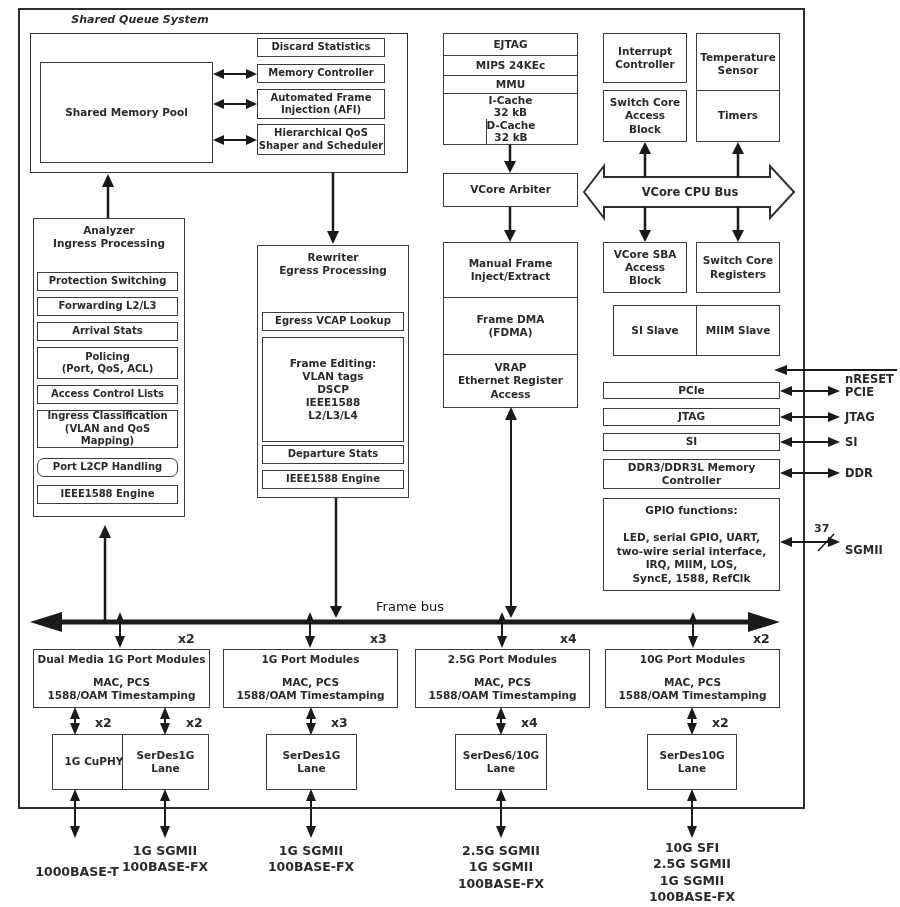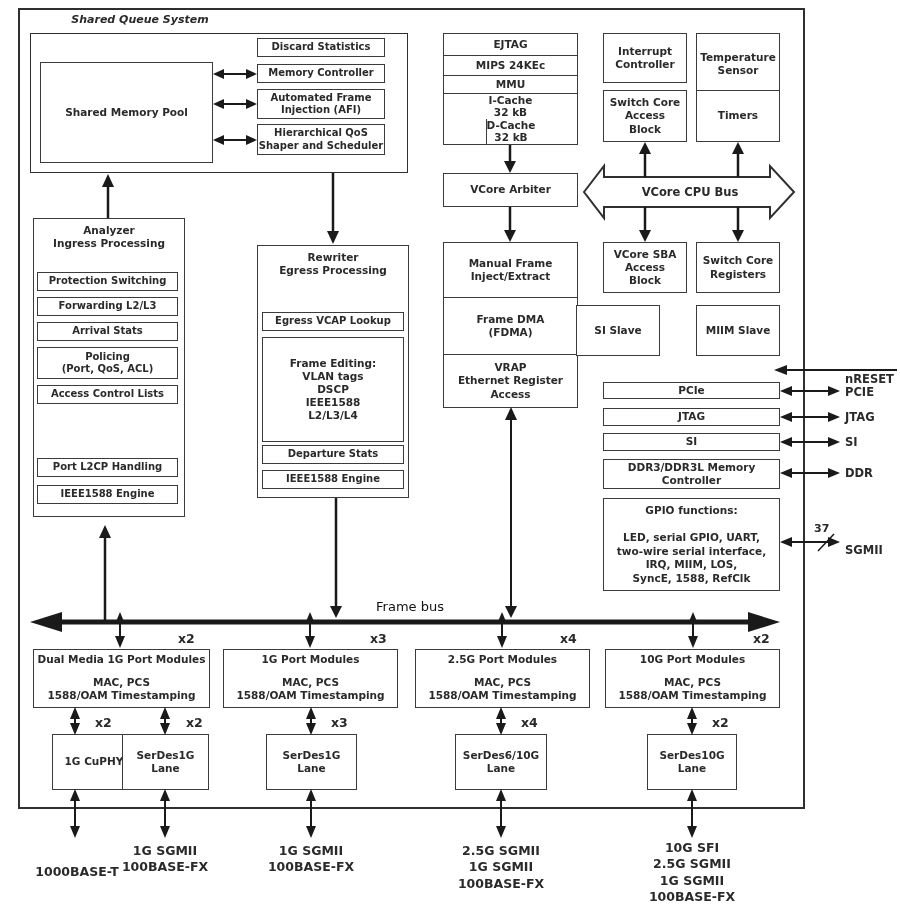--- a/index.html
+++ b/index.html
@@ -51,21 +51,23 @@
   <div class="box titled" style="left:33px;top:218px;width:152px;height:299px;">
     <div class="title">Analyzer
 Ingress Processing</div>
   </div>
   <div class="box" style="left:37px;top:272px;width:141px;height:19px;font-size:10px;">Protection Switching</div>
   <div class="box" style="left:37px;top:297px;width:141px;height:19px;font-size:10px;">Forwarding L2/L3</div>
   <div class="box" style="left:37px;top:322px;width:141px;height:19px;font-size:10px;">Arrival Stats</div>
   <div class="box" style="left:37px;top:347px;width:141px;height:32px;font-size:10px;">Policing
 (Port, QoS, ACL)</div>
   <div class="box" style="left:37px;top:385px;width:141px;height:19px;font-size:10px;">Access Control Lists</div>
-  <div class="box" style="left:37px;top:458px;width:141px;height:19px;font-size:10px;">Port L2CP Handling</div>
+  <div class="box" style="left:37px;top:410px;width:141px;height:38px;font-size:10px;">Ingress Classification
+(VLAN and QoS Mapping)</div>
+  <div class="box" style="left:37px;top:458px;width:141px;height:19px;font-size:10px;border-radius:7px;">Port L2CP Handling</div>
   <div class="box" style="left:37px;top:485px;width:141px;height:19px;font-size:10px;">IEEE1588 Engine</div>
 
   <div class="box titled" style="left:257px;top:245px;width:152px;height:253px;">
     <div class="title">Rewriter
 Egress Processing</div>
   </div>
   <div class="box" style="left:262px;top:312px;width:142px;height:19px;font-size:10px;">Egress VCAP Lookup</div>
   <div class="box" style="left:262px;top:337px;width:142px;height:105px;">Frame Editing:
 VLAN tags
 DSCP
@@ -104,21 +106,21 @@
 Sensor</div>
   <div class="box" style="left:603px;top:90px;width:84px;height:52px;">Switch Core
 Access
 Block</div>
   <div class="box" style="left:696px;top:90px;width:84px;height:52px;">Timers</div>
   <div class="box" style="left:603px;top:242px;width:84px;height:51px;">VCore SBA
 Access
 Block</div>
   <div class="box" style="left:696px;top:242px;width:84px;height:51px;">Switch Core
 Registers</div>
-  <div class="box" style="left:576px;top:305px;width:84px;height:51px;">SI Slave</div>
+  <div class="box" style="left:613px;top:305px;width:84px;height:51px;">SI Slave</div>
   <div class="box" style="left:696px;top:305px;width:84px;height:51px;">MIIM Slave</div>
   <div class="box" style="left:603px;top:382px;width:177px;height:17px;">PCIe</div>
   <div class="box" style="left:603px;top:408px;width:177px;height:18px;">JTAG</div>
   <div class="box" style="left:603px;top:433px;width:177px;height:18px;">SI</div>
   <div class="box" style="left:603px;top:459px;width:177px;height:30px;">DDR3/DDR3L Memory
 Controller</div>
   <div class="box" style="left:603px;top:498px;width:177px;height:93px;line-height:1.3;">GPIO functions:
 
 LED, serial GPIO, UART,
 two-wire serial interface,

